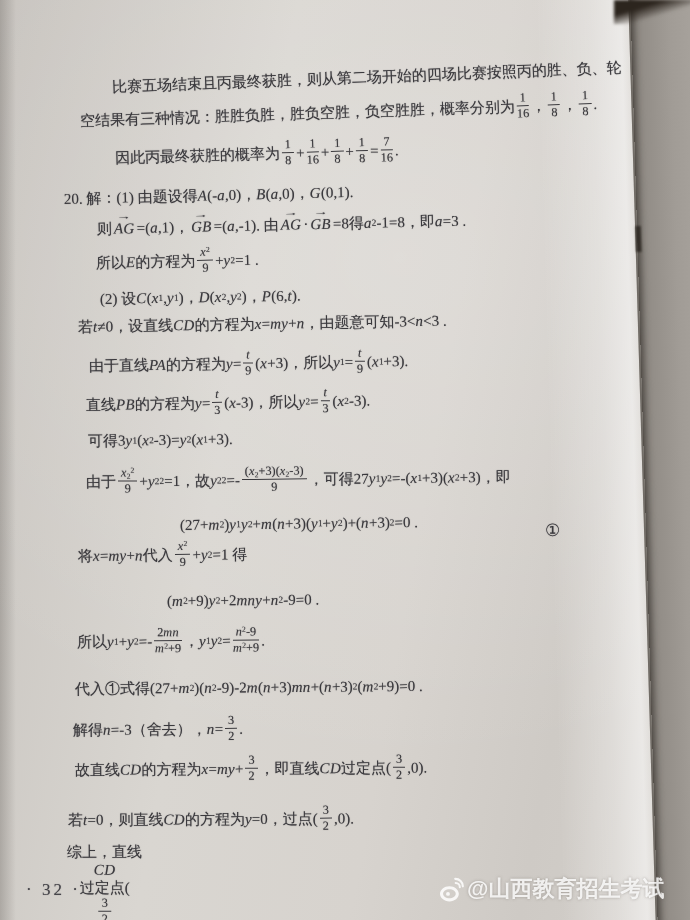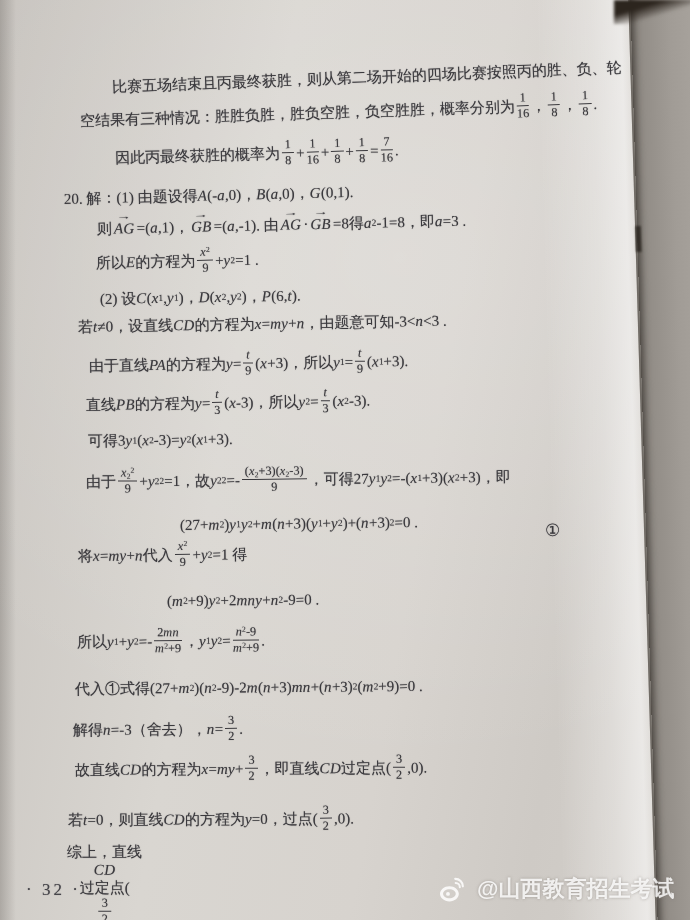--- a/index.html
+++ b/index.html
@@ -39,21 +39,21 @@
   .fd{display:block;padding-top:1px;}
   sub,sup{font-size:0.62em;line-height:0;}
   sub{vertical-align:-0.3em;}
   sup{vertical-align:0.5em;}
   .vec{position:relative;display:inline-block;margin:0 2px;}
   .vec::after{content:"\2192";position:absolute;left:50%;top:-0.85em;
     transform:translateX(-50%) scaleX(1.6);font-size:0.62em;line-height:1;}
   .eq-label{position:absolute;font-size:17px;color:#3a393d;text-shadow:0 0 1px rgba(60,58,62,0.5);}
   .page-number{position:absolute;left:26px;top:880px;font-size:17px;letter-spacing:3px;color:#46454a;
     text-shadow:0 0 1px rgba(70,69,74,0.5);}
-  .watermark{position:absolute;left:438px;top:874px;display:flex;align-items:center;gap:12px;
+  .watermark{position:absolute;left:438px;top:874px;display:flex;align-items:center;gap:2px;
     color:rgba(255,255,255,0.82);font-size:22px;font-weight:bold;
     font-family:"Liberation Sans","DejaVu Sans",sans-serif;
     text-shadow:0 0 3px rgba(128,122,115,0.6);}
   .watermark svg{display:block;opacity:0.85;}
 </style>
 </head>
 <body>
 
 <div class="photo">
 

